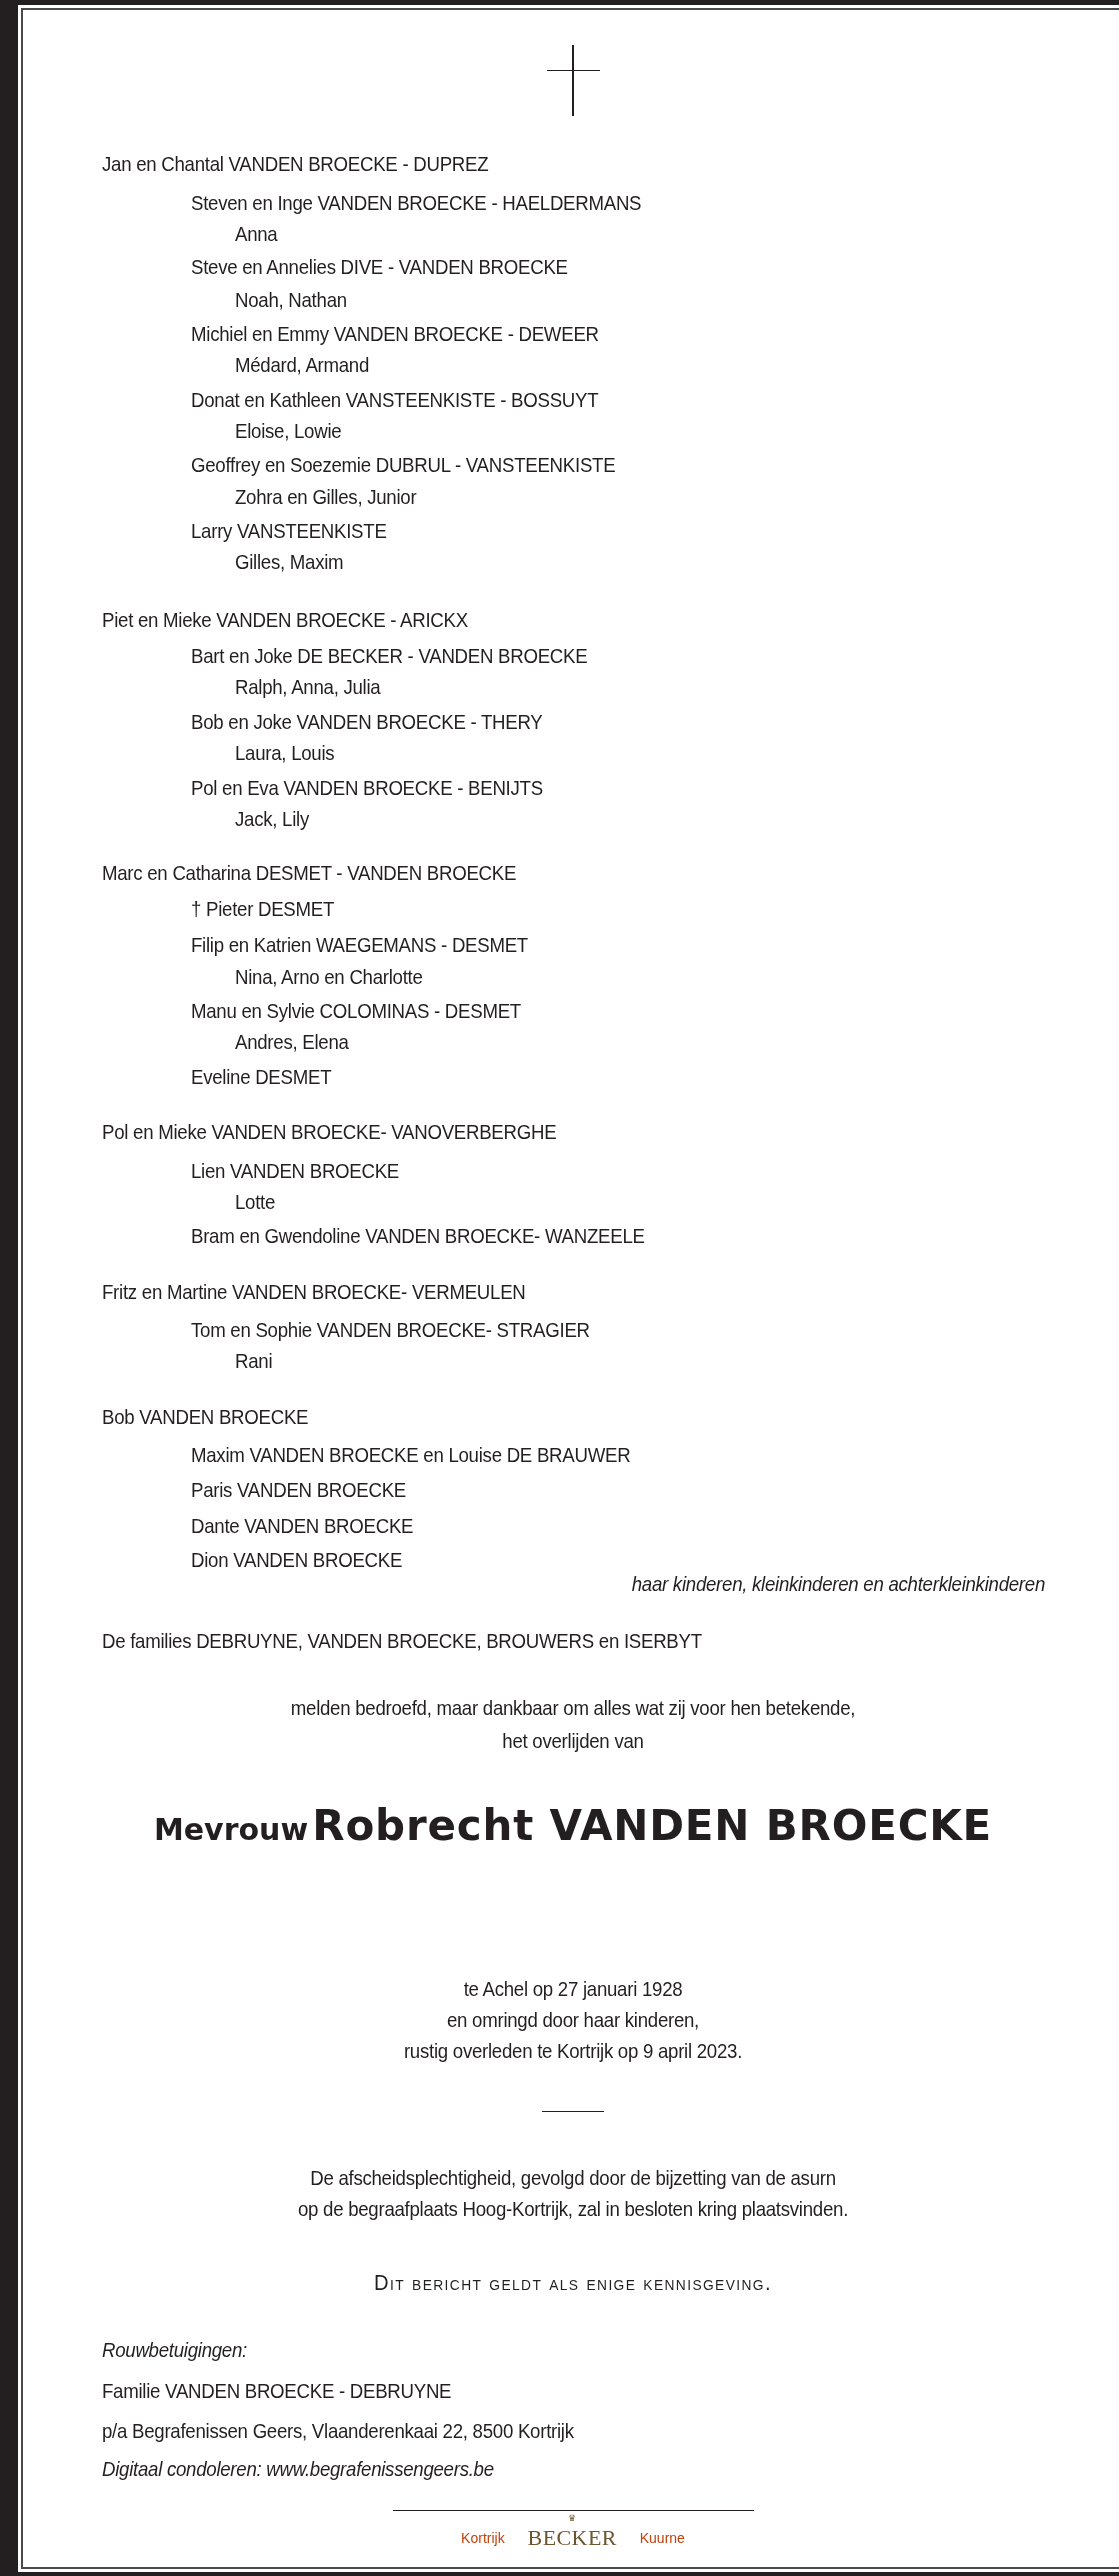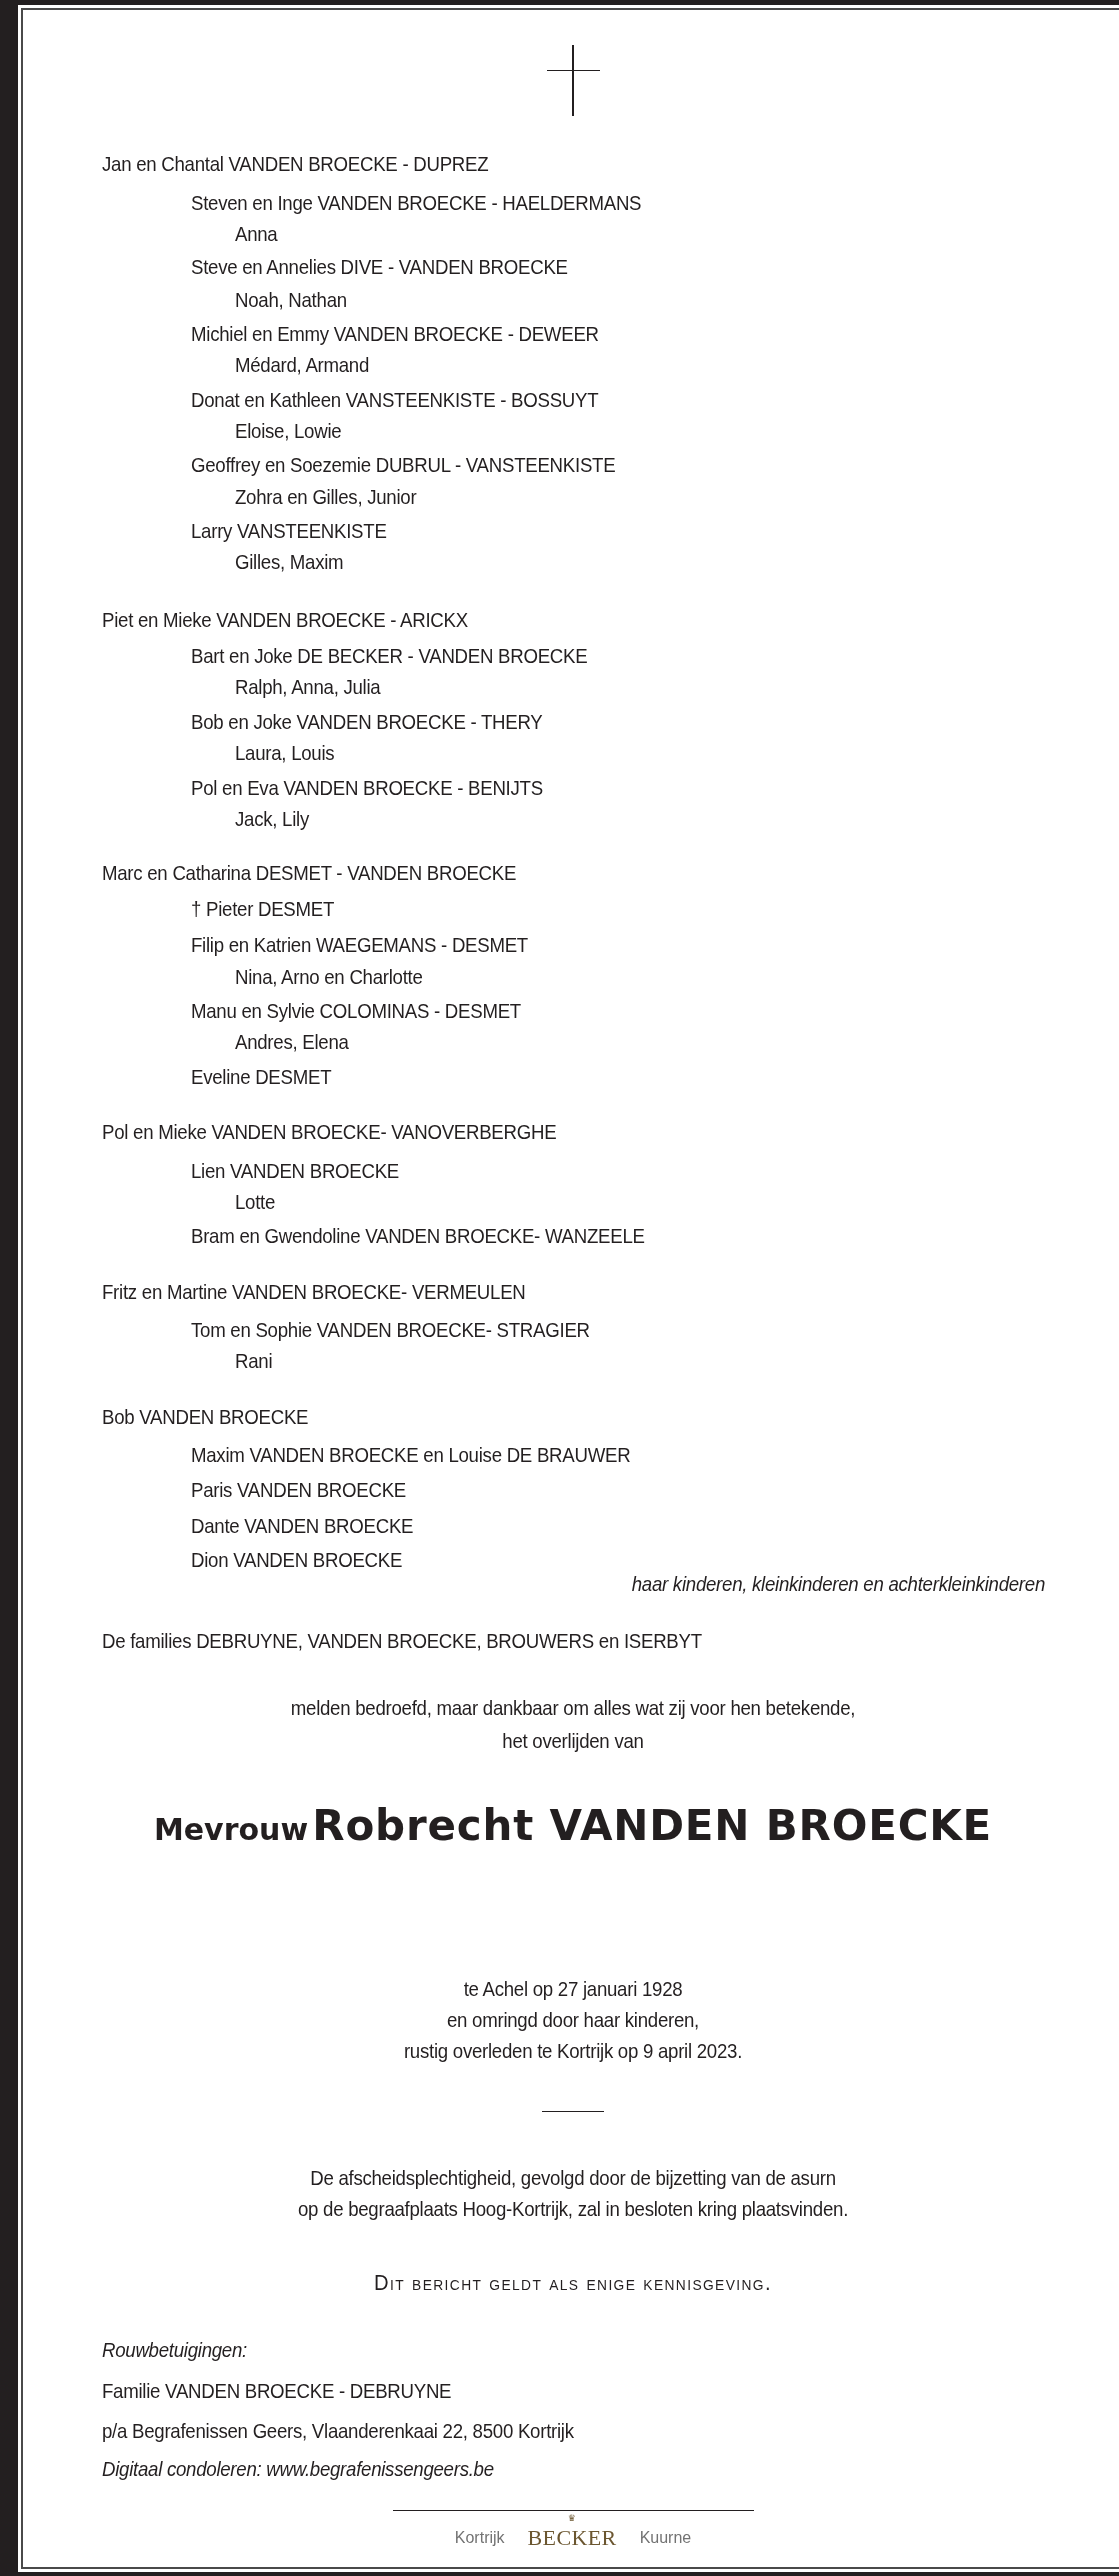--- a/index.html
+++ b/index.html
@@ -21,21 +21,21 @@
     .name-line { position: absolute; left: 0; width: 1110px; top: 1794px; text-align: center; white-space: nowrap;
                  font-family: "DejaVu Sans", sans-serif; font-weight: bold; line-height: 53px; }
     .name-prefix { font-size: 30px; letter-spacing: 0px; }
     .name-main { font-size: 42px; letter-spacing: 0.8px; }
     .birthname { position: absolute; left: 0; width: 1110px; top: 1886px; text-align: center; white-space: nowrap;
                  font-family: "DejaVu Sans", sans-serif; font-weight: normal; font-size: 33px; line-height: 42px; letter-spacing: -0.4px; }
     .short-rule { position: absolute; left: 524px; top: 2106px; width: 62px; height: 1.5px; background: #231f20; }
     .smallcaps { font-variant: small-caps; letter-spacing: 1.5px; font-size: 22px; }
     .footer-rule { position: absolute; left: 375px; top: 2505px; width: 361px; height: 1.5px; background: #231f20; }
     .footer { position: absolute; left: 0; width: 1110px; top: 2520px; text-align: center; white-space: nowrap; }
-    .footer-town { font-size: 16px; color: #737373; vertical-align: middle; text-align: right; }
+    .footer-town { font-size: 14px; color: #c2410c; vertical-align: middle; text-align: right; }
     .logo { display: inline-block; position: relative; margin: 0 19.6px; vertical-align: middle;
             font-family: "Liberation Serif", "DejaVu Serif", serif; font-size: 22px; color: #6b5630; letter-spacing: 0.4px; }
     .crown { position: absolute; left: 50%; top: -10.5px; transform: translateX(-50%); font-size: 9px; color: #6b5630; line-height: 9px; }
   </style>
 </head>
 <body>
 
 <div class="page">
   <div class="frame"></div>
 

